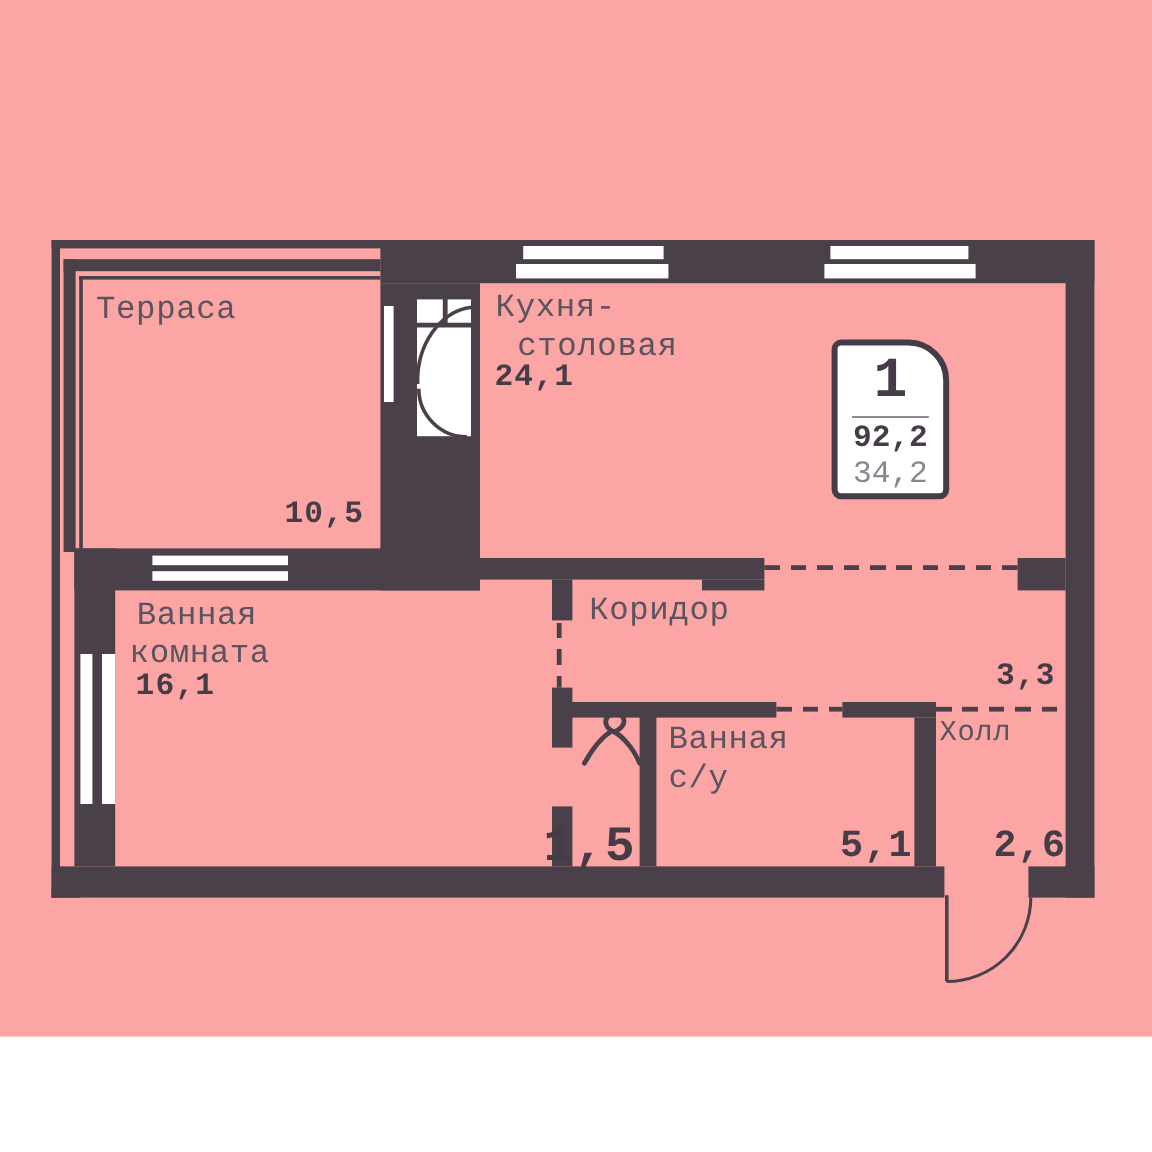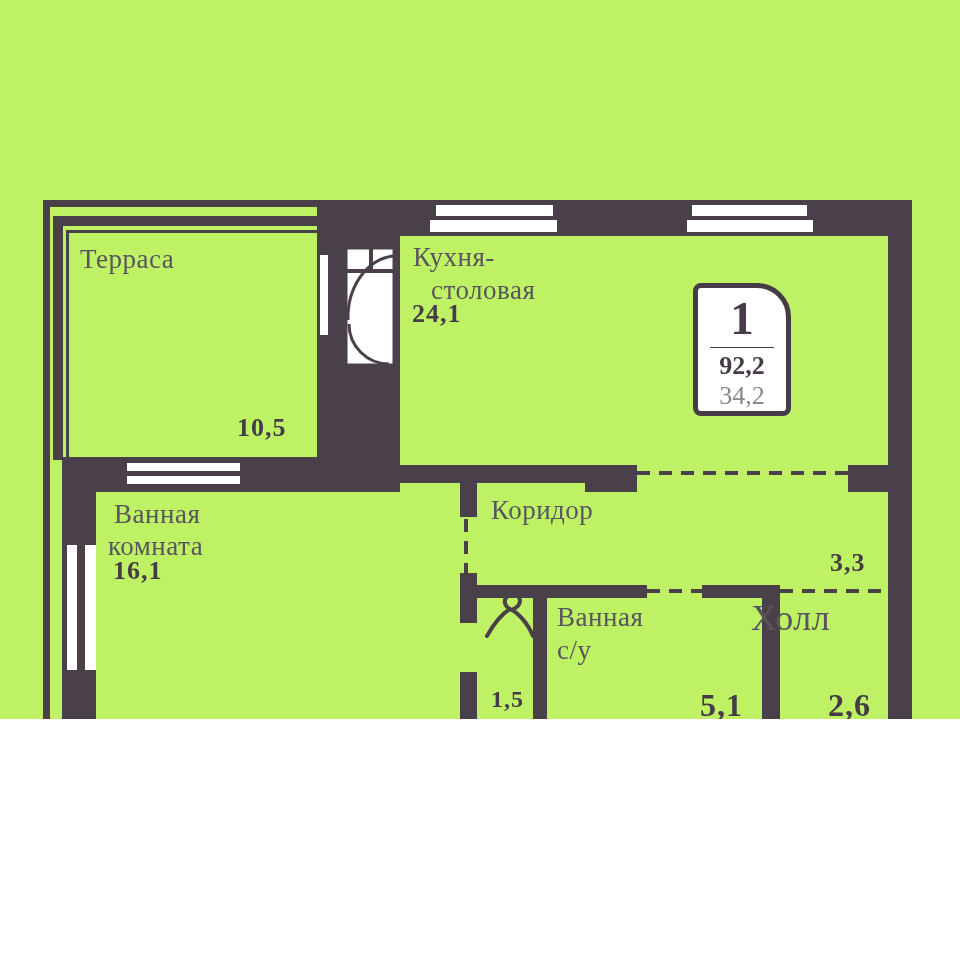--- a/index.html
+++ b/index.html
@@ -1,17 +1,17 @@
 <!DOCTYPE html>
 <html><head>
 <meta charset="utf-8">
 <style>
   html,body{margin:0;padding:0;background:#ffffff;}
-  #stage{position:relative;width:960px;height:719px;background:#bef264;overflow:hidden;
-         font-family:Liberation Serif, serif;}
+  #stage{position:relative;width:960px;height:864px;background:#fca5a5;overflow:hidden;
+         font-family:Liberation Mono, monospace;}
   .w{position:absolute;background:#4a4049;}
   .white{position:absolute;background:#ffffff;}
   .lbl{position:absolute;font-size:27px;line-height:1;color:#5a5460;letter-spacing:.5px;white-space:nowrap;}
   .num{position:absolute;font-size:26px;line-height:1;font-weight:bold;color:#453c47;letter-spacing:1px;white-space:nowrap;}
   .dash-h{position:absolute;height:4px;
           background:repeating-linear-gradient(90deg,#4a4049 0 13px,transparent 13px 22px);}
   .dash-v{position:absolute;width:4px;
           background:repeating-linear-gradient(180deg,#4a4049 0 13px,transparent 13px 22px);}
   .badge{position:absolute;left:693px;top:283px;width:98px;height:133px;box-sizing:border-box;
          border:5px solid #453c47;border-radius:8px 34px 8px 8px;background:#fff;
@@ -100,27 +100,27 @@
   <div class="lbl" style="left:431px;top:277px">столовая</div>
   <div class="num" style="left:412px;top:301px">24,1</div>
 
   <div class="lbl" style="left:491px;top:497px">Коридор</div>
 
   <div class="lbl" style="left:114px;top:501px">Ванная</div>
   <div class="lbl" style="left:108px;top:533px">комната</div>
   <div class="num" style="left:113px;top:558px">16,1</div>
 
   <div class="num" style="left:830px;top:550px">3,3</div>
-  <div class="lbl" style="left:751px;top:600px;font-size:36px">Холл</div>
+  <div class="lbl" style="left:783px;top:600px;font-size:24px">Холл</div>
 
   <div class="lbl" style="left:557px;top:604px">Ванная</div>
   <div class="lbl" style="left:557px;top:637px">с/у</div>
   <div class="num" style="left:700px;top:689px;font-size:32px">5,1</div>
 
-  <div class="num" style="left:491px;top:687px;font-size:24px">1,5</div>
+  <div class="num" style="left:453px;top:687px;font-size:41px">1,5</div>
   <div class="num" style="left:828px;top:689px;font-size:32px">2,6</div>
 
   <div class="badge">
     <div class="badge-num">1</div>
     <div class="badge-line"></div>
     <div class="badge-total">92,2</div>
     <div class="badge-living">34,2</div>
   </div>
 
 </div>

